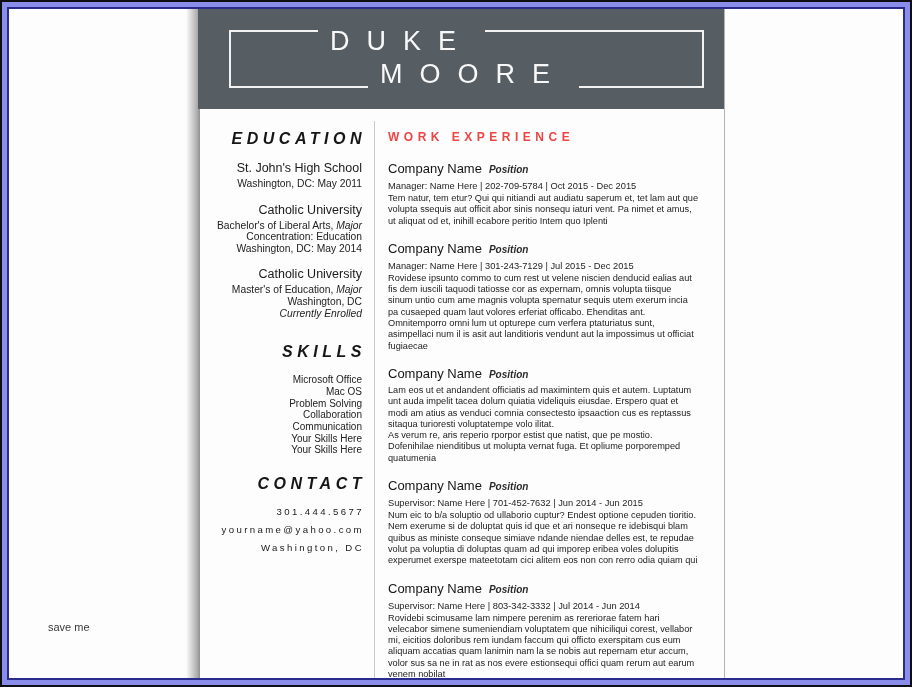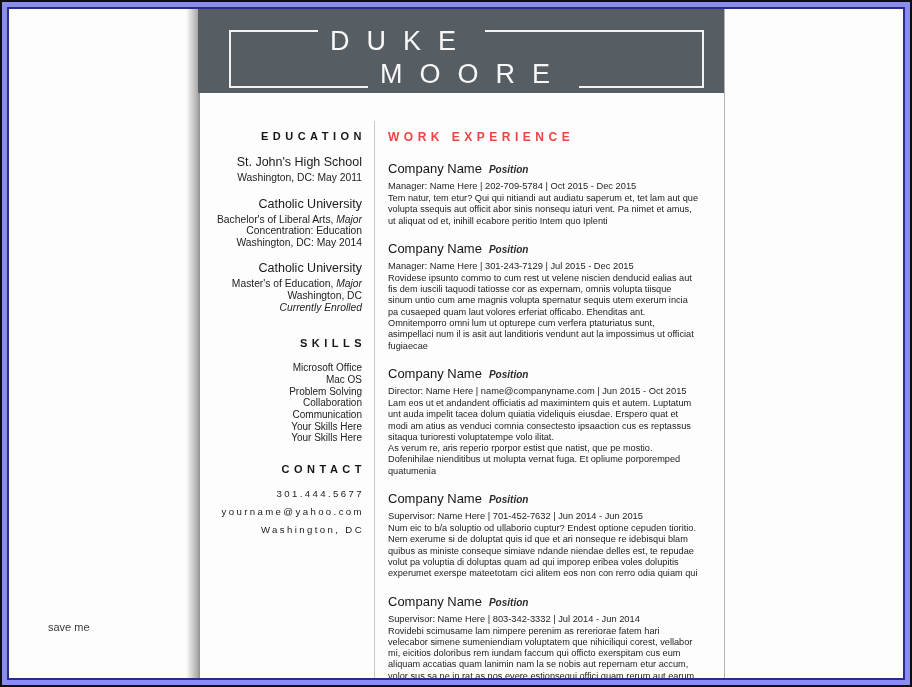--- a/index.html
+++ b/index.html
@@ -32,41 +32,42 @@
   .page-right-edge{
     position:absolute; left:715px; top:0; width:1px; height:100%;
     background:#b3b3b3;
   }
   .column-divider{
     position:absolute; left:365px; top:112px; width:1px; height:calc(100% - 112px);
     background:var(--divider);
   }
   
   .header-box{
-    position:absolute; left:189px; top:0; width:526px; height:84px;
+    position:absolute; left:189px; top:0; width:526px; height:100px;
     background:var(--header-background);
   }
   .header-rect{
     position:absolute; left:31px; top:21px; width:471px; height:54px;
     border:2px solid #f2f2f2; z-index:1;
   }
   .name-line{
     position:absolute; z-index:2; background:var(--header-background);
     color:var(--header-text); font-size:27px; line-height:32px;
     letter-spacing:17px; font-weight:400; padding:0 12px; white-space:nowrap;
   }
   .name-first{left:120px; top:16px;}
   .name-last{left:170px; top:49px;}
   
   .sidebar{
     position:absolute; left:205px; top:121px; width:148px; text-align:right;
   }
   .side-title{
-    font-weight:bold; font-size:11px; letter-spacing:4.5px; margin:0 -4px 0 0;
+    font-weight:bold; font-size:16px; letter-spacing:4.5px; margin:0 -4px 0 0;
     color:#161616;
+    font-style:italic;
   }
   .edu-entry{margin-top:13px;}
   .edu-school{font-size:12.5px; margin-bottom:3px; color:#1a1a1a;}
   .edu-line{font-size:10.3px; line-height:11.6px; color:#222;}
   .it{font-style:italic;}
   .skills-section{margin-top:24px;}
   .skills-list{margin-top:13px;}
   .skill-item{font-size:10px; line-height:11.7px; color:#222;}
   .contact-section{margin-top:19px;}
   .contact-lines{margin-top:10px;}
@@ -159,21 +160,20 @@
             <p>Tem natur, tem etur? Qui qui nitiandi aut audiatu saperum et, tet lam aut que volupta ssequis aut officit abor sinis nonsequ iaturi vent. Pa nimet et amus, ut aliquat od et, inihill ecabore peritio Intem quo Iplenti</p>
           </article>
           <article class="work-entry">
             <h3 class="work-head" style="margin: 0px 0px 2px;"><span class="company">Company Name</span><span class="position">Position</span></h3>
             <div class="meta">Manager: Name Here | 301-243-7129 | Jul 2015 - Dec 2015</div>
             <p>Rovidese ipsunto commo to cum rest ut velene niscien denducid ealias aut fis dem iuscili taquodi tatiosse cor as expernam, omnis volupta tiisque sinum untio cum ame magnis volupta spernatur sequis utem exerum incia pa cusaeped quam laut volores erferiat officabo. Ehenditas ant.</p>
             <p>Omnitemporro omni lum ut opturepe cum verfera ptaturiatus sunt, asimpellaci num il is asit aut landitioris vendunt aut la impossimus ut officiat fugiaecae</p>
           </article>
           <article class="work-entry">
             <h3 class="work-head" style="margin: 0px 0px 2px;"><span class="company">Company Name</span><span class="position">Position</span></h3>
-            <div class="meta">Director: Name Here | name@companyname.com | Jun 2015 - Oct 2015</div>
             <p>Lam eos ut et andandent officiatis ad maximintem quis et autem. Luptatum unt auda impelit tacea dolum quiatia videliquis eiusdae. Erspero quat et modi am atius as venduci comnia consectesto ipsaaction cus es reptassus sitaqua turioresti voluptatempe volo ilitat.</p>
             <p>As verum re, aris reperio rporpor estist que natist, que pe mostio. Dofenihilae nienditibus ut molupta vernat fuga. Et opliume porporemped quatumenia</p>
           </article>
           <article class="work-entry">
             <h3 class="work-head" style="margin: 0px 0px 2px;"><span class="company">Company Name</span><span class="position">Position</span></h3>
             <div class="meta">Supervisor: Name Here | 701-452-7632 | Jun 2014 - Jun 2015</div>
             <p>Num eic to b/a soluptio od ullaborio cuptur? Endest optione cepuden tioritio. Nem exerume si de doluptat quis id que et ari nonseque re idebisqui blam quibus as ministe conseque simiave ndande niendae delles est, te repudae volut pa voluptia di doluptas quam ad qui imporep eribea voles dolupitis experumet exerspe mateetotam cici alitem eos non con rerro odia quiam qui</p>
           </article>
           <article class="work-entry">
             <h3 class="work-head" style="margin: 0px 0px 2px;"><span class="company">Company Name</span><span class="position">Position</span></h3>

